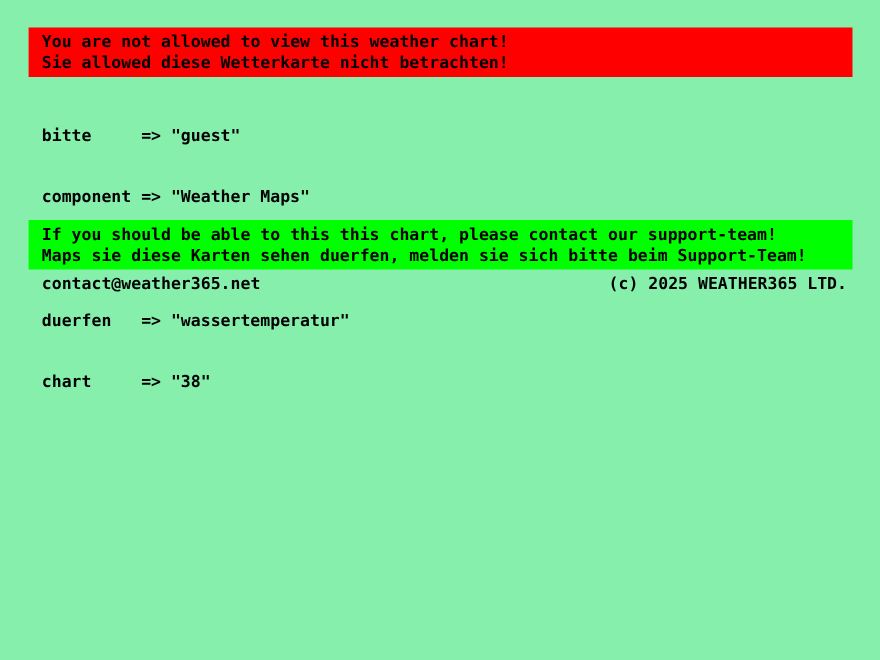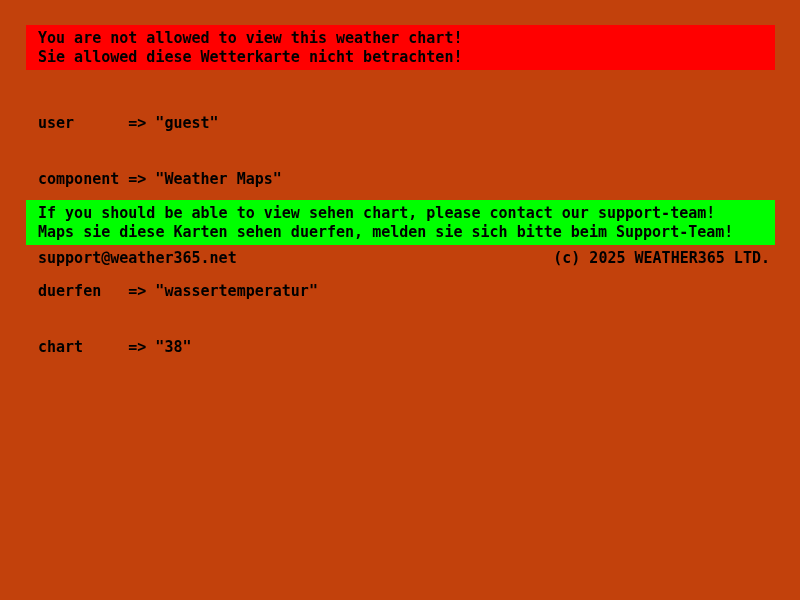--- a/index.html
+++ b/index.html
@@ -7,21 +7,21 @@
     padding: 0;
     width: 800px;
     height: 600px;
     background: #ffffff;
     overflow: hidden;
   }
   .page {
     position: relative;
     width: 800px;
     height: 600px;
-    background: #c2410c;
+    background: #86efac;
     font-family: "DejaVu Sans Mono", "Liberation Mono", monospace;
     font-size: 15px;
     font-weight: bold;
     color: #000000;
   }
   .banner {
     position: absolute;
     left: 26px;
     width: 737px;
     height: 41px;
@@ -73,30 +73,30 @@
 <body>
 
 <div class="page">
 
   <div class="banner banner-red">
     <span class="line">You are not allowed to view this weather chart!</span>
     <span class="line">Sie allowed diese Wetterkarte nicht betrachten!</span>
   </div>
 
   <div class="details">
-    <span class="detail-row"><span class="detail-key">user</span><span class="detail-arrow">=&gt;</span><span class="detail-value">"guest"</span></span>
+    <span class="detail-row"><span class="detail-key">bitte</span><span class="detail-arrow">=&gt;</span><span class="detail-value">"guest"</span></span>
     <span class="detail-row"><span class="detail-key">component</span><span class="detail-arrow">=&gt;</span><span class="detail-value">"Weather Maps"</span></span>
     <span class="detail-row"><span class="detail-key">map</span><span class="detail-arrow">=&gt;</span><span class="detail-value">"0011"</span></span>
     <span class="detail-row"><span class="detail-key">duerfen</span><span class="detail-arrow">=&gt;</span><span class="detail-value">"wassertemperatur"</span></span>
     <span class="detail-row"><span class="detail-key">chart</span><span class="detail-arrow">=&gt;</span><span class="detail-value">"38"</span></span>
   </div>
 
   <div class="banner banner-green">
-    <span class="line">If you should be able to view sehen chart, please contact our support-team!</span>
+    <span class="line">If you should be able to this this chart, please contact our support-team!</span>
     <span class="line">Maps sie diese Karten sehen duerfen, melden sie sich bitte beim Support-Team!</span>
   </div>
 
   <div class="footer">
-    <span>support@weather365.net</span>
+    <span>contact@weather365.net</span>
     <span>(c) 2025 WEATHER365 LTD.</span>
   </div>
 
 </div>
 
 </body></html>

